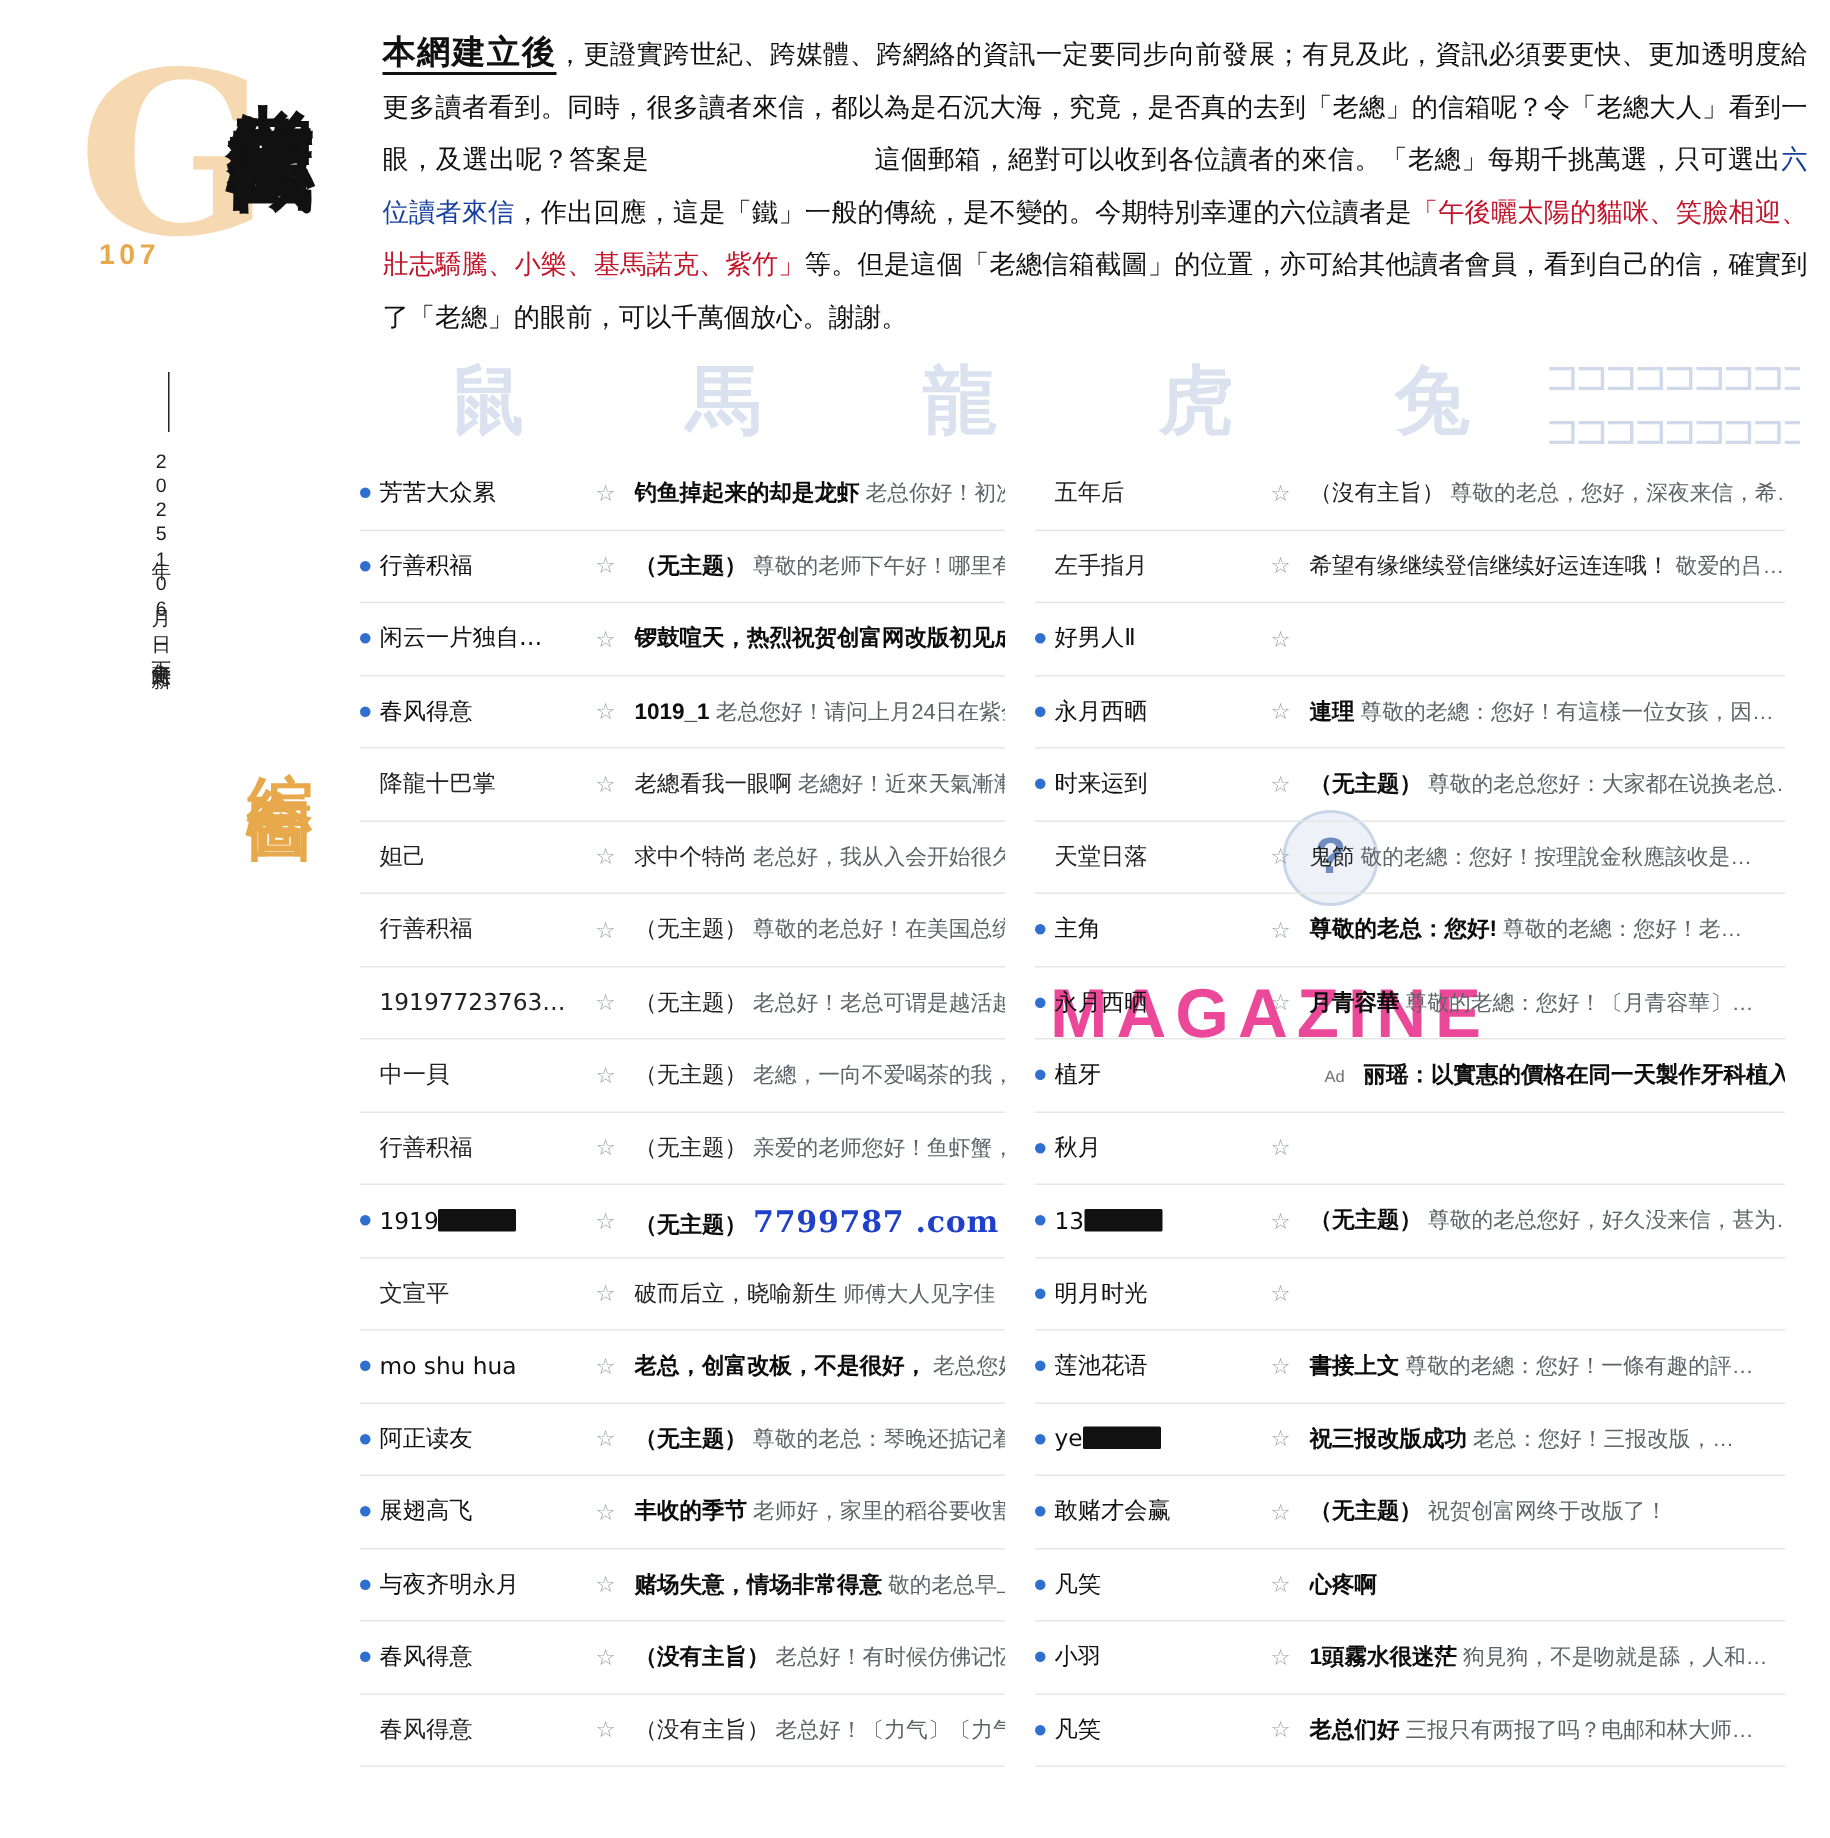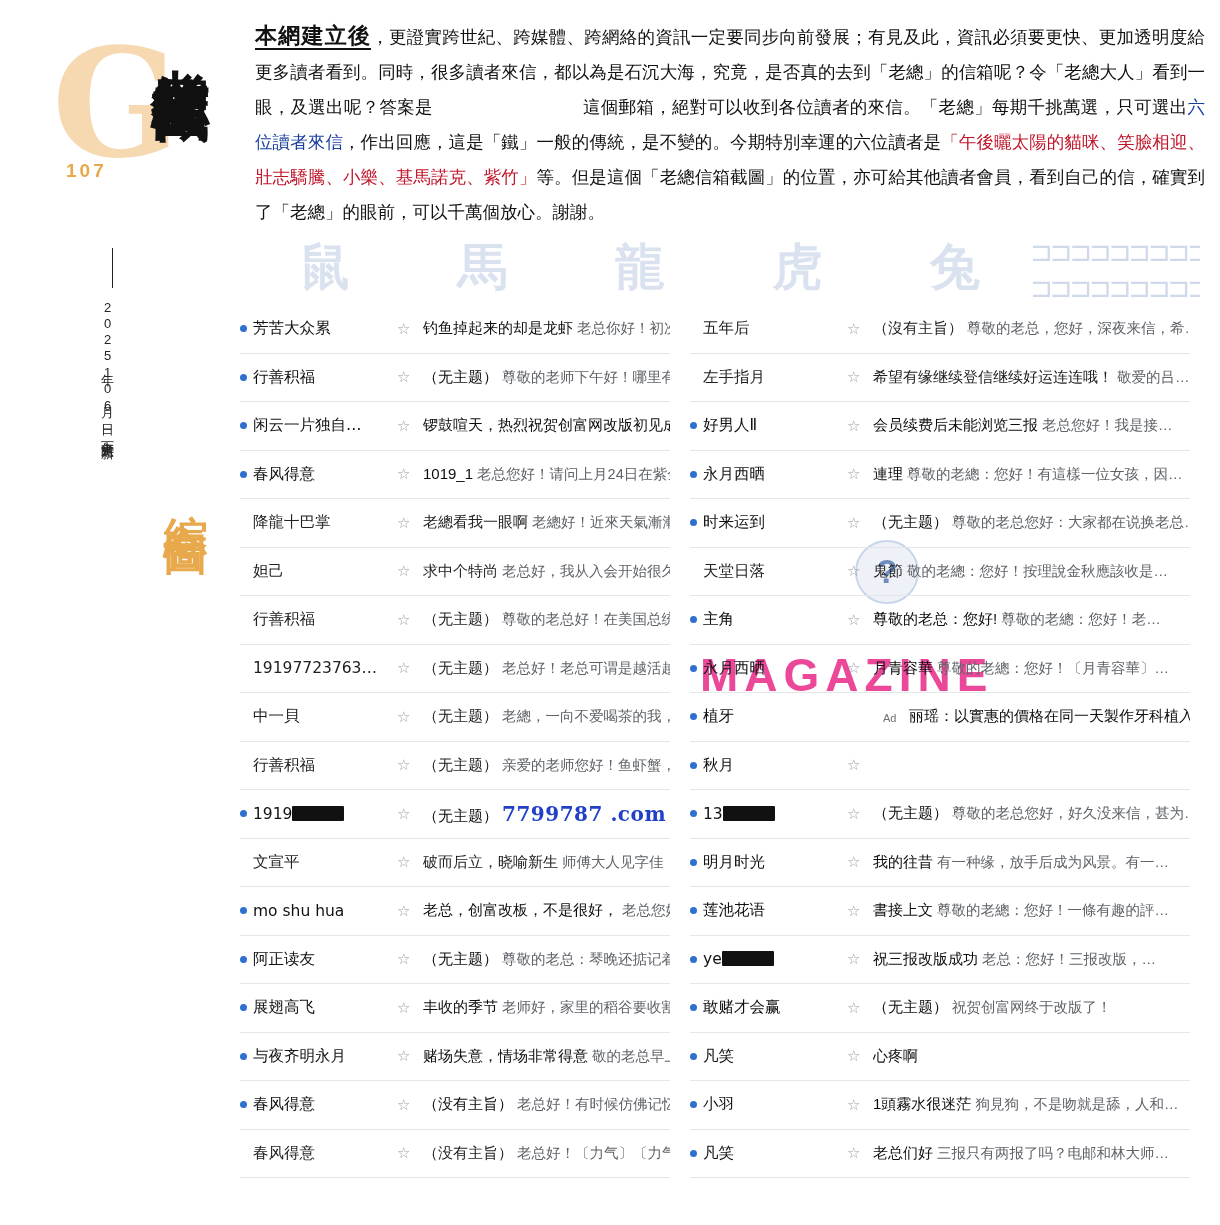--- a/index.html
+++ b/index.html
@@ -96,21 +96,21 @@
     color:#222;white-space:nowrap;overflow:hidden;text-overflow:ellipsis;padding-right:6px;
   }
   .row.unread .sender{font-weight:normal;color:#111;}
   .star{flex:0 0 26px;color:#9aa0a6;font-size:15px;}
   .star.ad{flex:0 0 26px;color:#707070;font-size:11px;padding-top:2px;margin-left:36px;}
   .body{
     flex:1;white-space:nowrap;overflow:hidden;text-overflow:clip;
     color:#5f6368;font-size:14.5px;
   }
   .subject{color:#222;font-size:15px;}
-  .row.unread .subject{font-weight:normal;color:#0d0d0d;margin-top:48px;}
+  .row.unread .subject{font-weight:bold;color:#0d0d0d;margin-top:48px;}
   .snippet{color:#5f6368;}
   .ad-row .subject{color:#111;font-weight:bold;}
 
   .redact{display:inline-block;background:#111;height:15px;vertical-align:-2px;border-radius:1px;}
   .site{
     display:inline-block;color:#2140c8;font-weight:bold;font-size:20px;
     font-family:"DejaVu Serif",serif;letter-spacing:.5px;text-align:right;
   }
 </style>
 </head>
@@ -283,21 +283,20 @@
       <div class="sender">左手指月</div>
       <div class="star">☆</div>
       <div class="body"><span class="subject">希望有缘继续登信继续好运连连哦！</span>  <span class="snippet">敬爱的吕…</span></div>
     </div>
     <div class="row unread">
       <div class="dot">
         <i></i>
       </div>
       <div class="sender">好男人Ⅱ</div>
       <div class="star">☆</div>
-      <div class="body"><span class="subject">会员续费后未能浏览三报</span>  <span class="snippet">老总您好！我是接…</span></div>
     </div>
     <div class="row unread">
       <div class="dot">
         <i></i>
       </div>
       <div class="sender">永月西晒</div>
       <div class="star">☆</div>
       <div class="body"><span class="subject">連理</span>  <span class="snippet">尊敬的老總：您好！有這樣一位女孩，因…</span></div>
     </div>
     <div class="row unread">
@@ -352,21 +351,20 @@
       <div class="sender">13<span class="redact" style="width: 52px;"></span></div>
       <div class="star">☆</div>
       <div class="body"><span class="subject">（无主题）</span>  <span class="snippet">尊敬的老总您好，好久没来信，甚为…</span></div>
     </div>
     <div class="row unread">
       <div class="dot">
         <i></i>
       </div>
       <div class="sender">明月时光</div>
       <div class="star">☆</div>
-      <div class="body"><span class="subject">我的往昔</span>  <span class="snippet">有一种缘，放手后成为风景。有一…</span></div>
     </div>
     <div class="row unread">
       <div class="dot">
         <i></i>
       </div>
       <div class="sender">莲池花语</div>
       <div class="star">☆</div>
       <div class="body"><span class="subject">書接上文</span>  <span class="snippet">尊敬的老總：您好！一條有趣的評…</span></div>
     </div>
     <div class="row unread">

